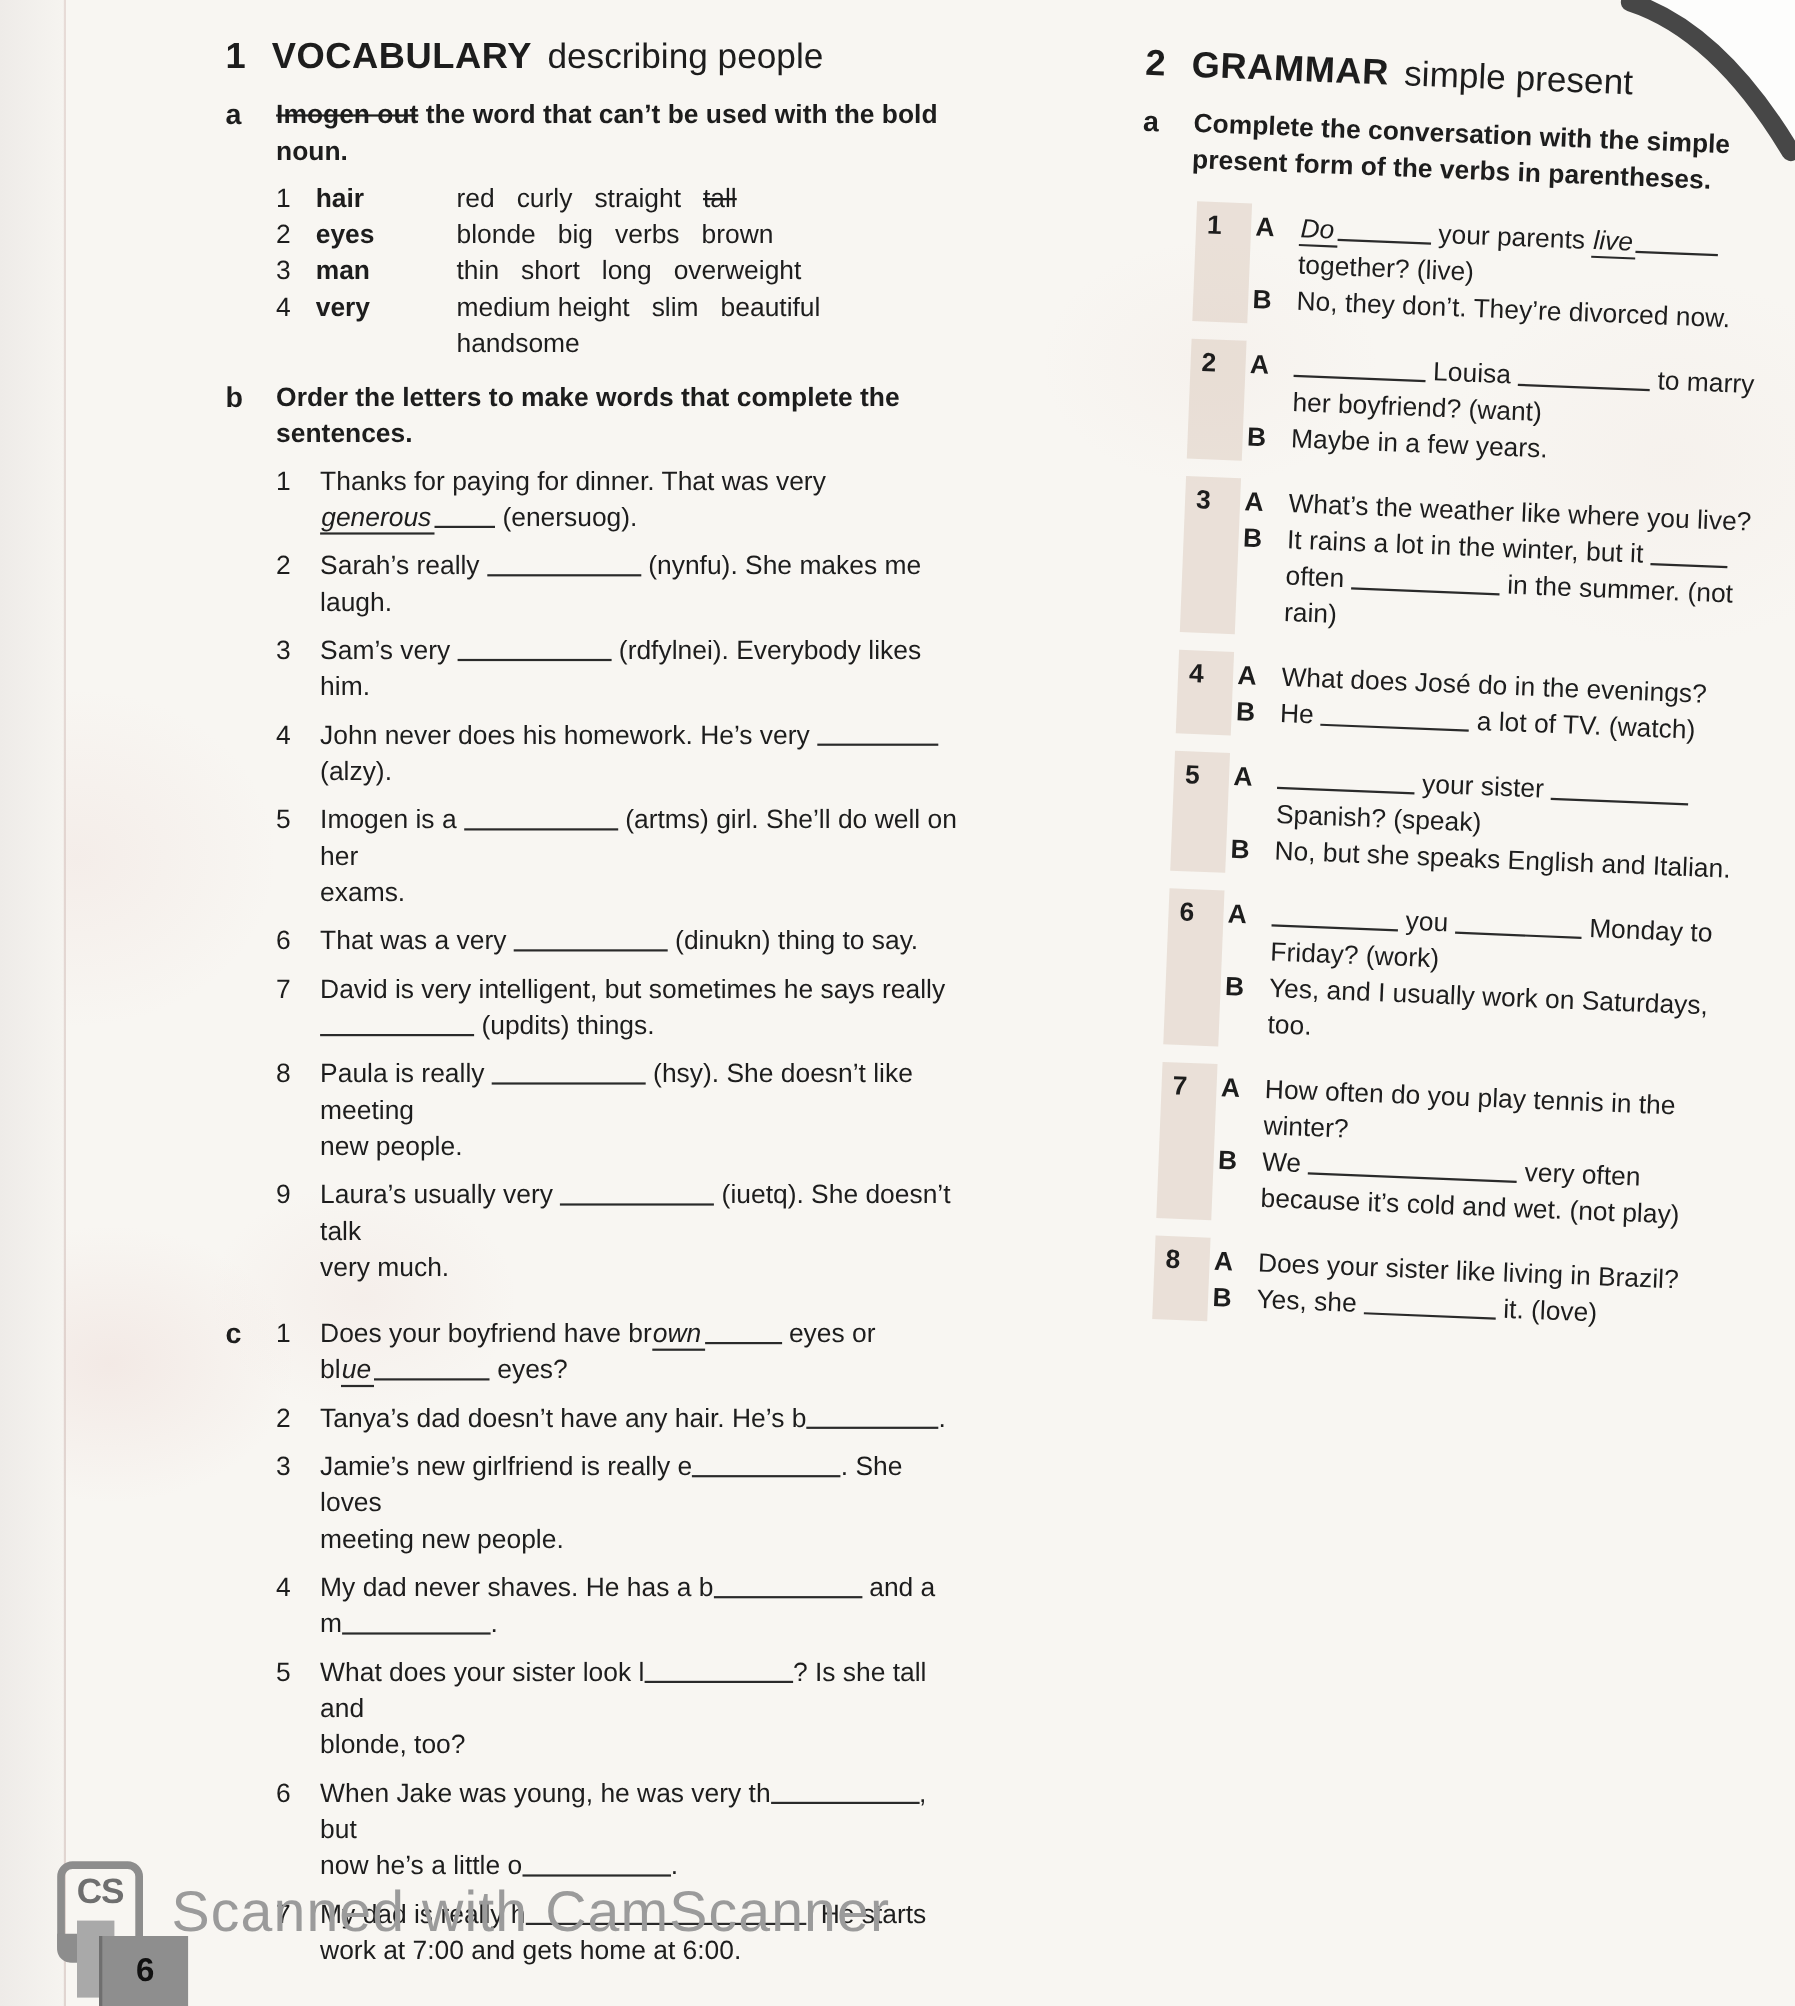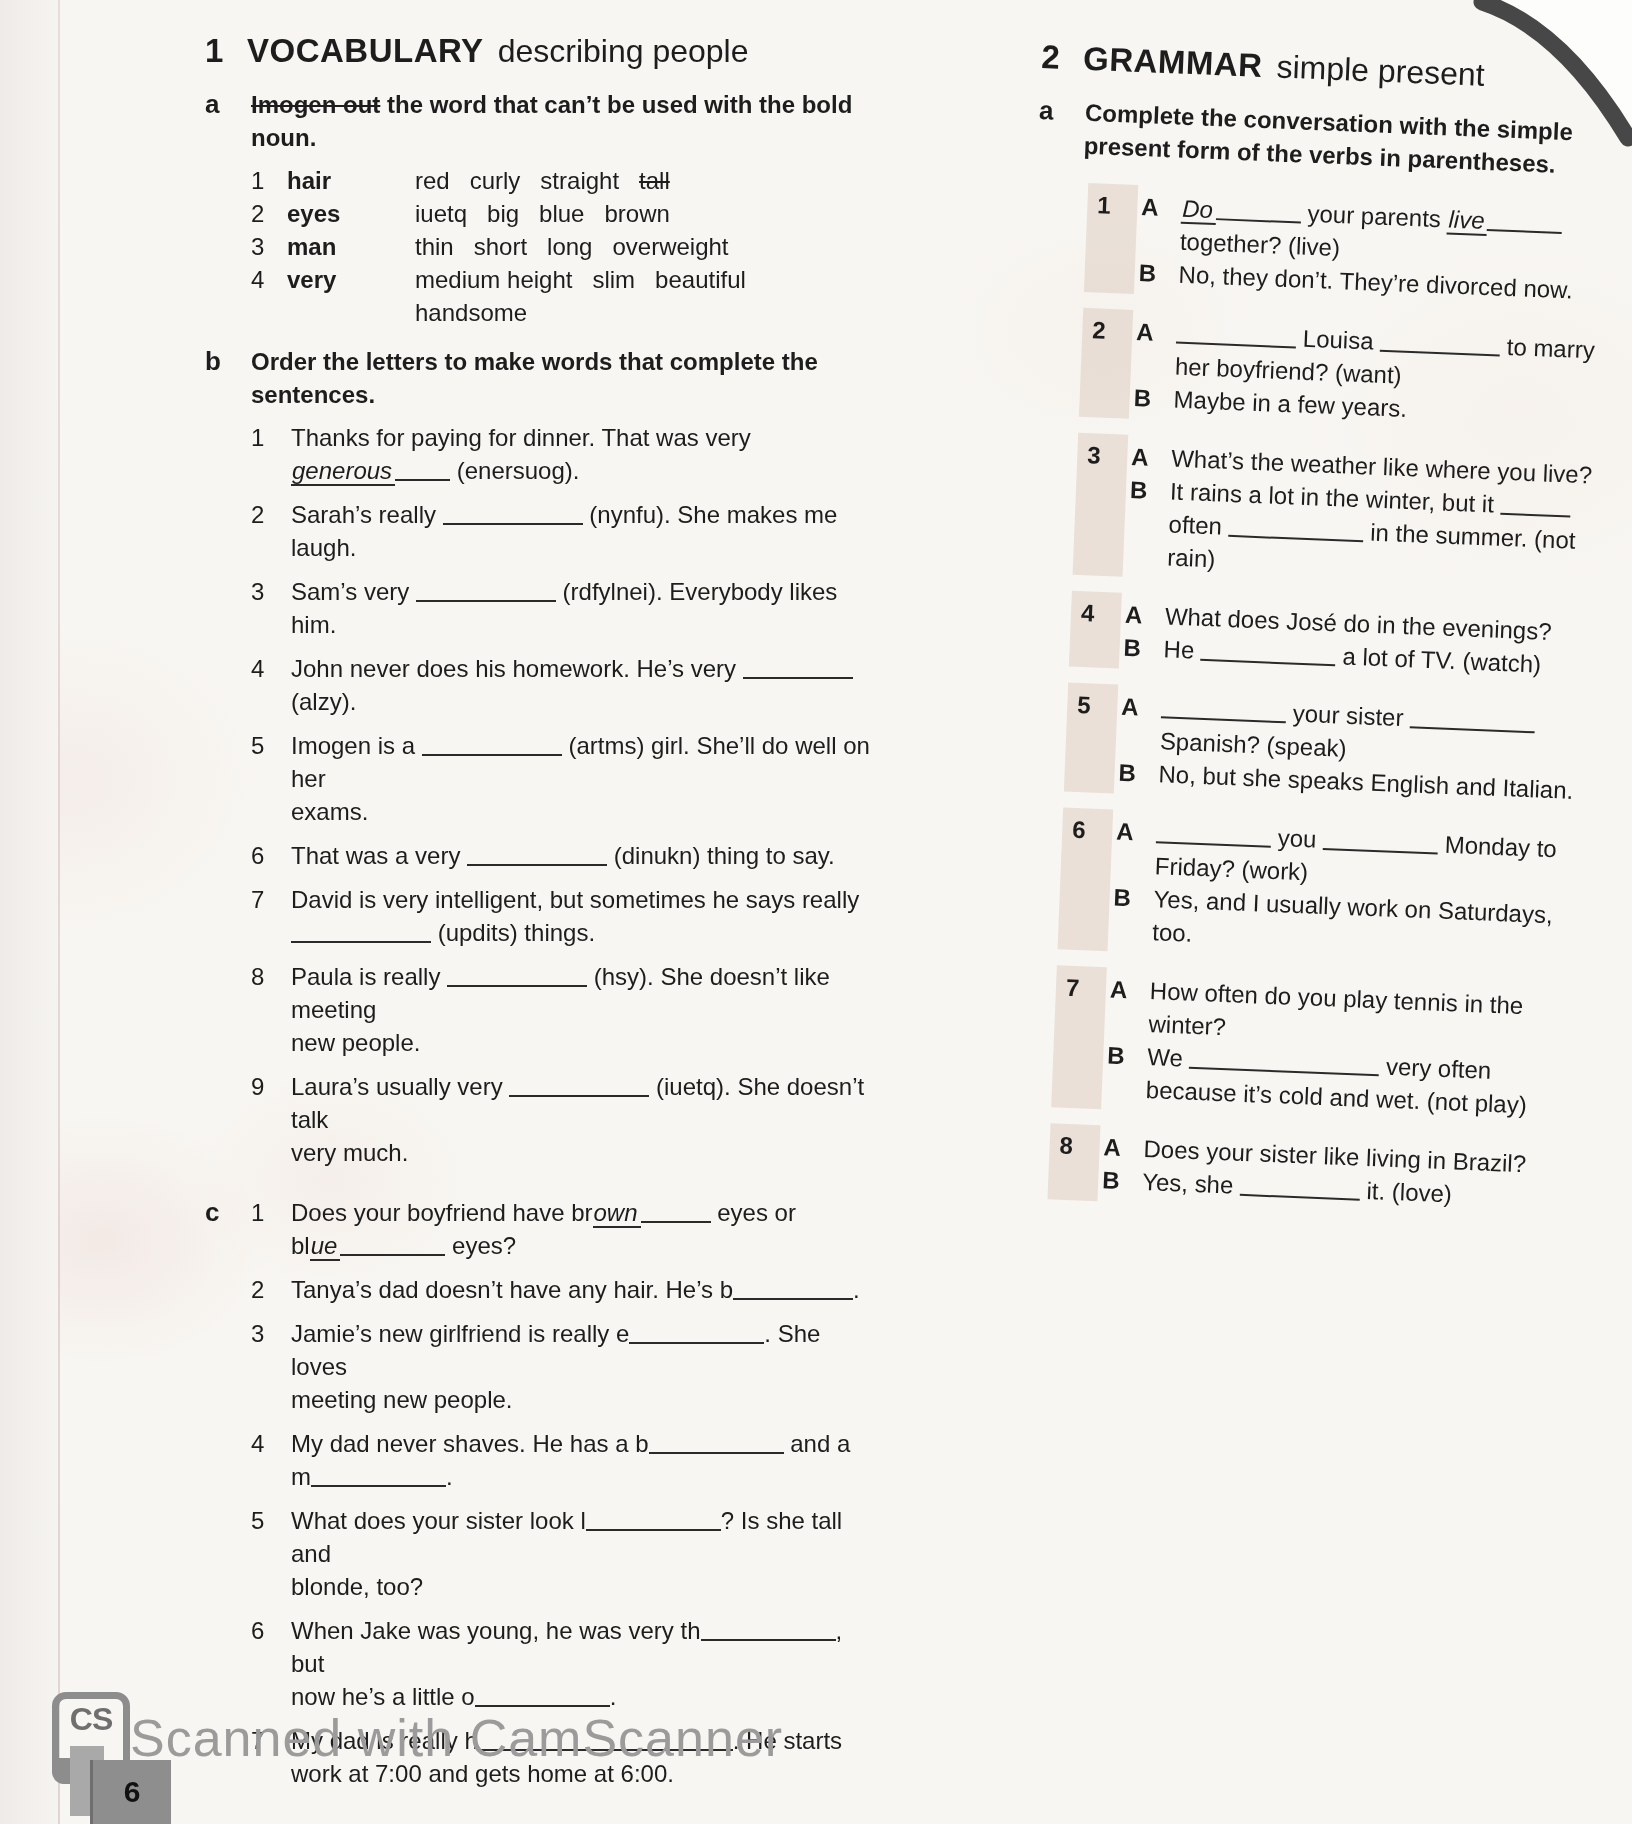--- a/index.html
+++ b/index.html
@@ -55,21 +55,21 @@
   .dlg-speaker{width:40px;flex:none;font-weight:bold;}
   .dlg-text{flex:1;white-space:pre-wrap;}
 
   
   .sg-bold{font-weight:bold;}
   .sg-strike{text-decoration:line-through;text-decoration-thickness:2px;}
   .sg-ans{font-style:italic;border-bottom:2px solid #2a2a2a;padding:0 3px 0 1px;}
   .sg-blank{display:inline-block;border-bottom:2px solid #2a2a2a;height:22px;vertical-align:-2px;}
 
   
-  .watermark{position:absolute;left:52px;top:1692px;display:flex;align-items:center;
+  .watermark{position:absolute;left:52px;top:1692px;display:flex;align-items:center;gap:26px;
     z-index:0;color:#9b9b9b;}
   .cs-logo{position:relative;width:64px;height:78px;border:7px solid #8d8d8d;border-radius:14px;
     display:flex;align-items:flex-start;justify-content:center;}
   .cs-logo .cs-txt{font-weight:bold;font-size:32px;color:#6f6f6f;margin-top:2px;letter-spacing:-1px;}
   .cs-logo::after{content:"";position:absolute;left:-7px;bottom:-7px;width:46px;height:26px;
     background:#8d8d8d;border-radius:0 0 0 12px;}
   .wm-text{font-size:52px;letter-spacing:1px;white-space:pre;}
 
   
   .page-tab{position:absolute;left:70px;top:1746px;width:110px;height:78px;z-index:2;}
@@ -103,21 +103,21 @@
         <div class="ex-instruction"><span class="sg-strike">Imogen out</span><span> the word that can’t be used with the </span><span class="sg-bold">bold</span><br><span>noun.</span></div>
         <div class="word-table">
           <div class="word-row">
             <span class="wr-num">1</span>
             <span class="wr-noun">hair</span>
             <span class="wr-opts"><span>red   curly   straight   </span><span class="sg-strike">tall</span></span>
           </div>
           <div class="word-row">
             <span class="wr-num">2</span>
             <span class="wr-noun">eyes</span>
-            <span class="wr-opts"><span>iuetq   big   blue   brown</span></span>
+            <span class="wr-opts"><span>blonde   big   verbs   brown</span></span>
           </div>
           <div class="word-row">
             <span class="wr-num">3</span>
             <span class="wr-noun">man</span>
             <span class="wr-opts"><span>thin   short   long   overweight</span></span>
           </div>
           <div class="word-row">
             <span class="wr-num">4</span>
             <span class="wr-noun">very</span>
             <span class="wr-opts"><span>medium height   slim   beautiful   handsome</span></span>

